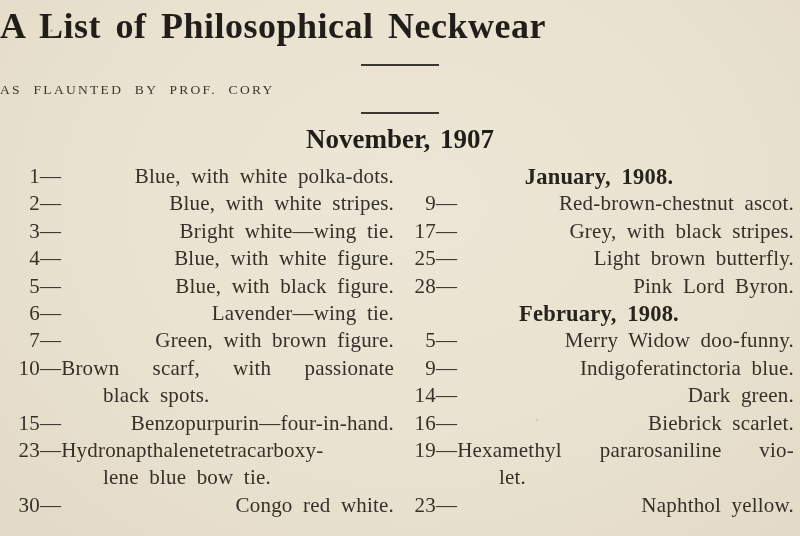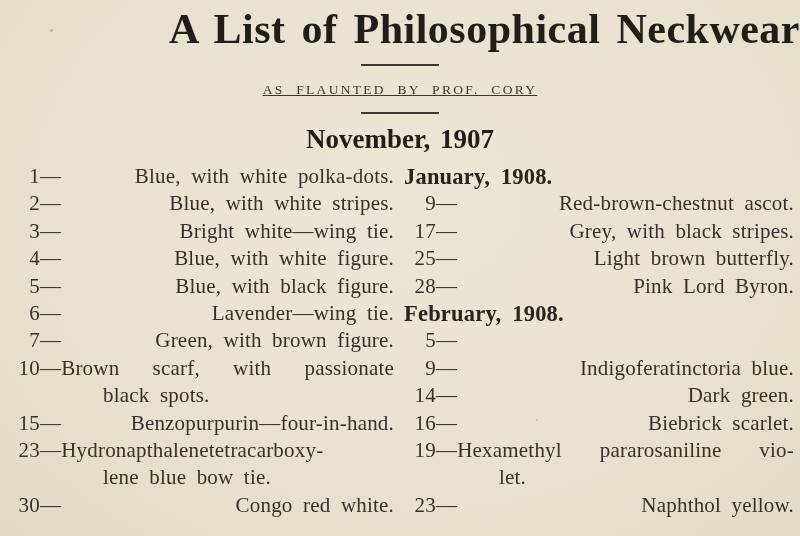--- a/index.html
+++ b/index.html
@@ -10,49 +10,49 @@
   .page{
     position:relative;width:800px;height:536px;
     background:radial-gradient(ellipse at 52% 38%, var(--paper-hi,#ece6d6) 0%, var(--paper,#e9e2d0) 55%, var(--paper-lo,#e2dac6) 100%);
     color:var(--ink,#35312a);
   }
   .speck{position:absolute;border-radius:50%;background:#9a927f;opacity:.55;}
   .speck.s1{left:50px;top:29px;width:3px;height:3px;}
   .speck.s2{left:536px;top:419px;width:2px;height:2px;opacity:.4;}
   .title{
     position:absolute;top:5px;left:0;width:100%;
-    text-align:right;font-size:42px;font-weight:bold;
+    text-align:left;font-size:36px;font-weight:bold;
     letter-spacing:.5px;word-spacing:5px;color:var(--title-ink,#211e19);
     white-space:nowrap;
   }
   .rule{
     position:absolute;left:50%;width:78px;margin-left:-39px;height:2px;
     background:var(--rule,#3b3831);
   }
   .rule.r1{top:64px;}
   .rule.r2{top:112px;}
   .subtitle{
     position:absolute;top:82px;left:0;width:100%;
-    text-align:center;font-size:13.5px;letter-spacing:2.3px;word-spacing:6px;
-    color:#3a362f;white-space:nowrap;text-decoration:underline;
+    text-align:left;font-size:13.5px;letter-spacing:2.3px;word-spacing:6px;
+    color:#3a362f;white-space:nowrap;
   }
   .season{
     position:absolute;top:124px;left:0;width:100%;
     text-align:center;font-size:27px;font-weight:bold;word-spacing:3px;
     color:var(--title-ink,#211e19);white-space:nowrap;
   }
   .columns{
     position:absolute;top:163px;left:8px;width:786px;
     display:flex;gap:10px;
   }
   .col{line-height:27.4px;font-size:21px;letter-spacing:.2px;}
   .col.left{width:386px;}
   .col.right{width:390px;}
   .month{
-    font-weight:bold;font-size:22.5px;
+    font-weight:bold;text-align:center;font-size:22.5px;
     word-spacing:5px;color:#27231d;
   }
   .item .first{display:flex;align-items:baseline;}
   .num{flex:none;width:32px;text-align:right;}
   .dashc{flex:none;}
   .txt{flex:1 1 auto;word-spacing:5px;text-align:right;}
   .item.multi .txt{text-align:justify;text-align-last:justify;}
   .cont{margin-left:95px;word-spacing:5px;}
 </style>
 </head>
@@ -178,20 +178,21 @@
             <span class="num">28</span>
             <span class="dashc">—</span>
             <span class="txt">Pink Lord Byron.</span>
           </div>
         </div>
         <div class="month">February, 1908.</div>
         <div class="item">
           <div class="first">
             <span class="num">5</span>
             <span class="dashc">—</span>
+            <span class="txt">Merry Widow doo-funny.</span>
           </div>
         </div>
         <div class="item">
           <div class="first">
             <span class="num">9</span>
             <span class="dashc">—</span>
             <span class="txt">Indigoferatinctoria blue.</span>
           </div>
         </div>
         <div class="item">

